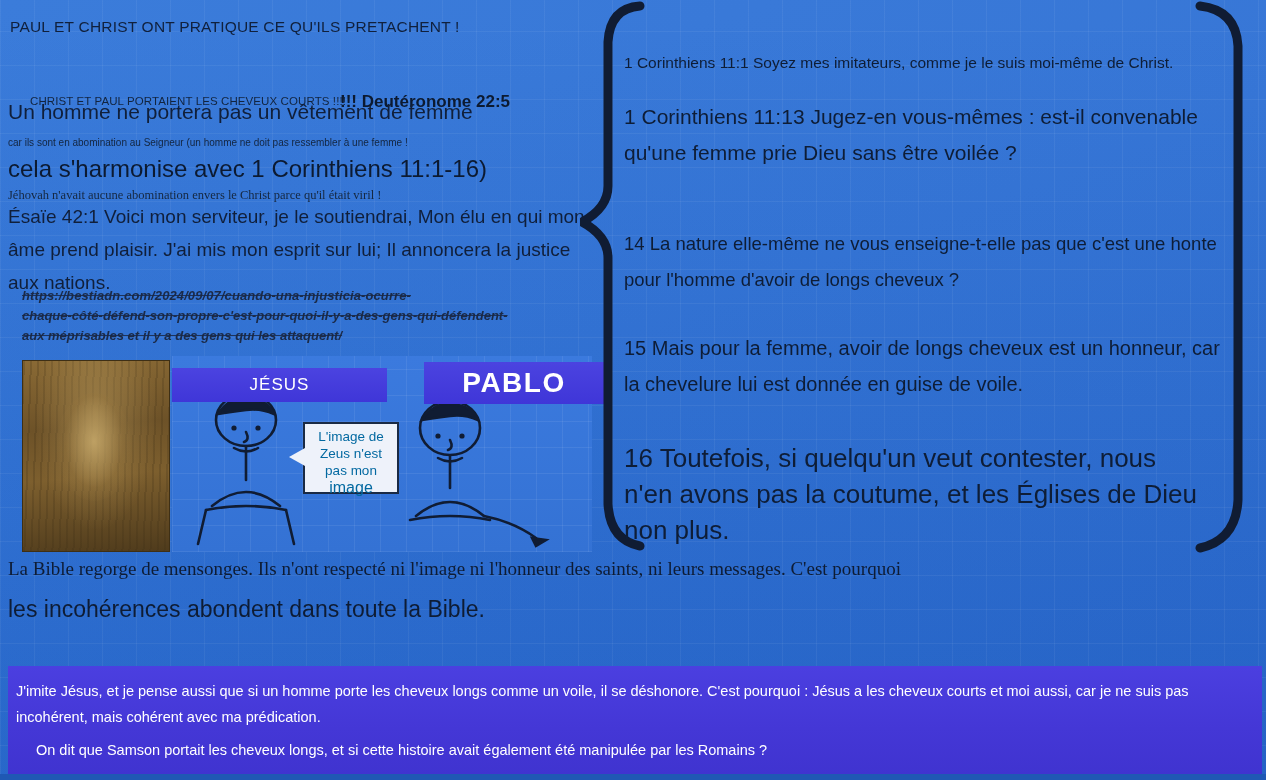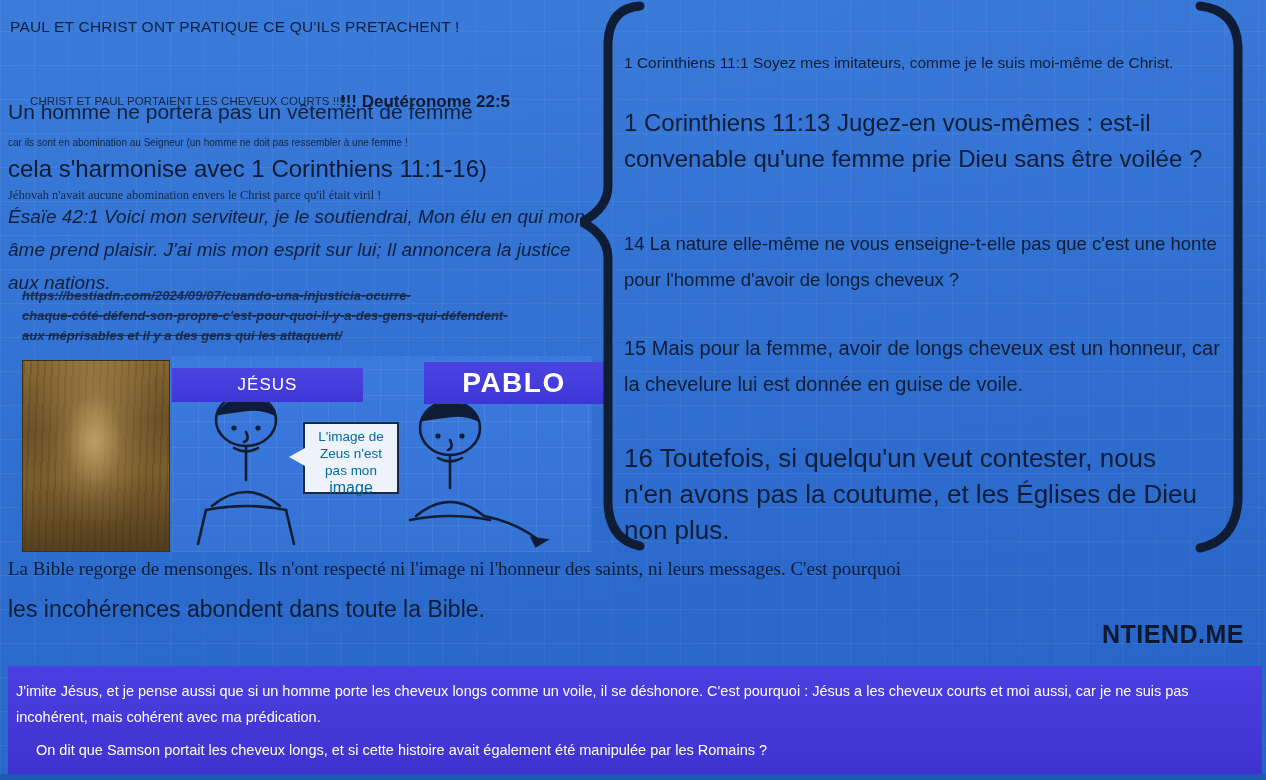--- a/index.html
+++ b/index.html
@@ -75,21 +75,20 @@
     font-size: 12.5px;
     color: #15273f;
     font-family: Liberation Serif, serif;
   }
   #esaie-block {
     left: 8px; top: 200px;
     width: 596px;
     font-size: 19px;
     line-height: 33px;
     color: #101f3a;
-    font-style: italic;
   }
   #link-block {
     left: 22px; top: 286px;
     width: 540px;
     font-size: 13px;
     line-height: 20px;
     font-style: italic;
     font-weight: bold;
     color: #1b2a47;
     text-decoration: line-through;
@@ -125,21 +124,21 @@
     left: 172px; top: 4px;
     width: 420px; height: 196px;
     background:
       repeating-linear-gradient(0deg, rgba(255,255,255,0.07) 0px, rgba(255,255,255,0.07) 1px, rgba(255,255,255,0) 1px, rgba(255,255,255,0) 26px),
       repeating-linear-gradient(90deg, rgba(255,255,255,0.07) 0px, rgba(255,255,255,0.07) 1px, rgba(255,255,255,0) 1px, rgba(255,255,255,0) 26px),
       linear-gradient(180deg, #3b7ade 0%, #3472d4 100%);
   }
   #label-jesus {
     position: absolute;
     left: 172px; top: 16px;
-    width: 191px; height: 34px;
+    width: 215px; height: 34px;
     background: linear-gradient(180deg, #4b43e0 0%, #3f36d8 100%);
     color: #ffffff;
     font-size: 17px;
     letter-spacing: 1px;
     display: flex; align-items: center; justify-content: center;
   }
   #label-pablo {
     position: absolute;
     left: 424px; top: 10px;
     width: 180px; height: 42px;
@@ -183,21 +182,21 @@
     position: absolute;
     left: 614px; top: 40px;
     width: 628px; height: 512px;
   }
   .verse {
     position: absolute;
     color: #0e1d36;
     line-height: 36px;
   }
   #v1 { left: 10px; top: 12px; font-size: 15.5px; line-height: 22px; }
-  #v13 { left: 10px; top: 65px; font-size: 24px; width: 600px; }
+  #v13 { left: 10px; top: 59px; font-size: 21px; width: 600px; }
   #v14 { left: 10px; top: 186px; font-size: 18.5px; width: 600px; }
   #v15 { left: 10px; top: 290px; font-size: 20px; width: 610px; }
   #v16 { left: 10px; top: 400px; font-size: 26px; width: 580px; }
 
   
   #statement-1 {
     left: 8px; top: 558px;
     font-size: 19px;
     color: #0e1c34;
     font-family: Liberation Serif, serif;
@@ -330,21 +329,20 @@
     <div class="verse" id="v1">1 Corinthiens 11:1 Soyez mes imitateurs, comme je le suis moi-même de Christ.</div>
     <div class="verse" id="v13">1 Corinthiens 11:13 Jugez-en vous-mêmes : est-il convenable qu'une femme prie Dieu sans être voilée ?</div>
     <div class="verse" id="v14">14 La nature elle-même ne vous enseigne-t-elle pas que c'est une honte pour l'homme d'avoir de longs cheveux ?</div>
     <div class="verse" id="v15">15 Mais pour la femme, avoir de longs cheveux est un honneur, car la chevelure lui est donnée en guise de voile.</div>
     <div class="verse" id="v16">16 Toutefois, si quelqu'un veut contester, nous n'en avons pas la coutume, et les Églises de Dieu non plus.</div>
   </div>
 
   <div class="t" id="statement-1">La Bible regorge de mensonges. Ils n'ont respecté ni l'image ni l'honneur des saints, ni leurs messages. C'est pourquoi</div>
   <div class="t" id="statement-2">les incohérences abondent dans toute la Bible.</div>
 
-  <div id="watermark">NTIEND.ME</div>
 
   <div id="bottom-band">
     <div id="bb-1">J'imite Jésus, et je pense aussi que si un homme porte les cheveux longs comme un voile, il se déshonore. C'est pourquoi : Jésus a les cheveux courts et moi aussi, car je ne suis pas incohérent, mais cohérent avec ma prédication.</div>
     <div id="bb-2">On dit que Samson portait les cheveux longs, et si cette histoire avait également été manipulée par les Romains ?</div>
   </div>
 
   <div id="bottom-edge"></div>
 </div>
 
 </body></html>

